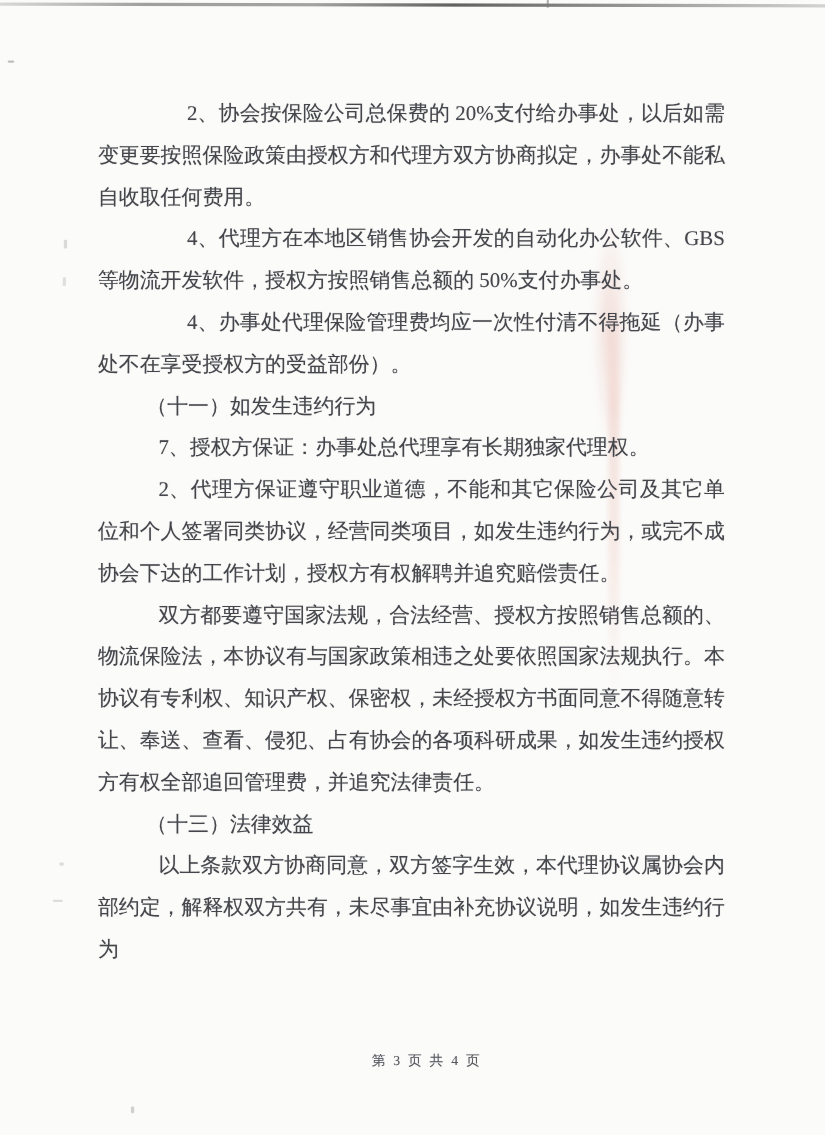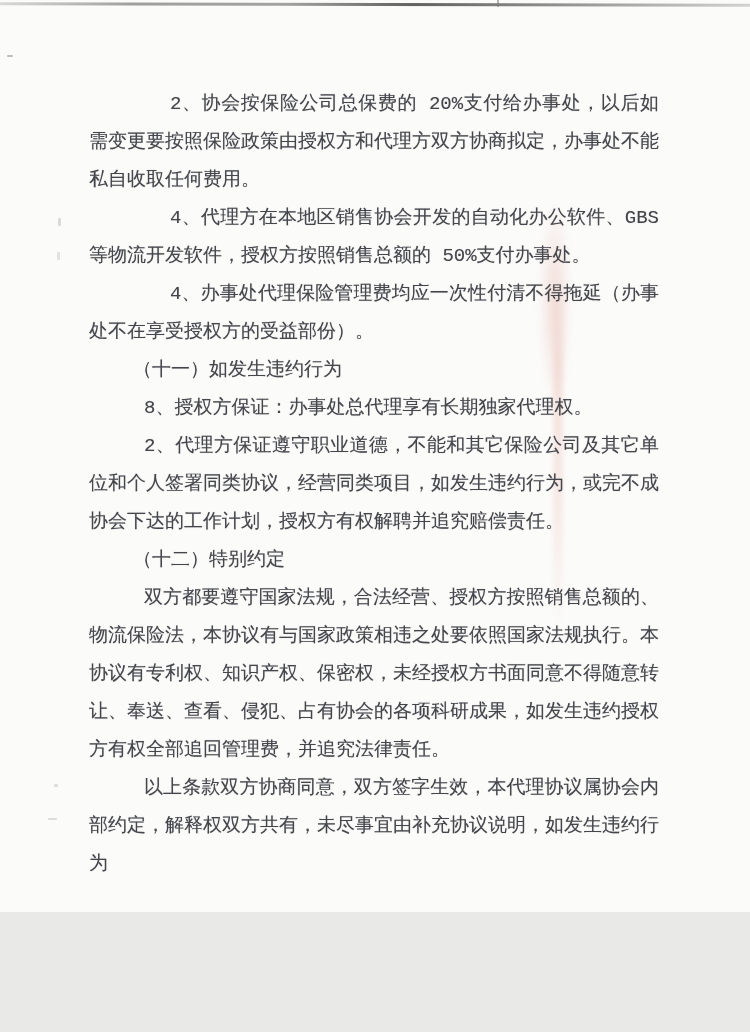--- a/index.html
+++ b/index.html
@@ -11,24 +11,23 @@
   }
   html,body{margin:0;padding:0;}
   body{
     width:750px;height:1032px;
     background:#e9e9e7;
     font-family:"Liberation Serif","DejaVu Serif",serif;
     overflow:hidden;
   }
   .page{
     position:relative;
-    width:750px;height:912px;
+    width:750px;height:1032px;
     background:var(--paper);
     overflow:hidden;
-    font-family:Liberation Mono, monospace;
   }
   
   .top-edge{
     position:absolute;left:-4px;top:3px;width:758px;height:3px;
     background:linear-gradient(90deg,
       rgba(120,120,118,.25) 0%,
       rgba(110,110,108,.65) 18%,
       rgba(90,90,88,.55) 38%,
       rgba(70,70,68,.85) 55%,
       rgba(90,90,88,.6) 78%,
@@ -97,21 +96,21 @@
   <div class="speck s3"></div>
   <div class="speck s4"></div>
   <div class="speck s5"></div>
   <div class="speck s6"></div>
 
   <main class="doc-body">
       <p class="indent-large">2、协会按保险公司总保费的 20%支付给办事处，以后如需变更要按照保险政策由授权方和代理方双方协商拟定，办事处不能私自收取任何费用。</p>
       <p class="indent-large">4、代理方在本地区销售协会开发的自动化办公软件、GBS 等物流开发软件，授权方按照销售总额的 50%支付办事处。</p>
       <p class="indent-large">4、办事处代理保险管理费均应一次性付清不得拖延（办事处不在享受授权方的受益部份）。</p>
       <p class="indent-small heading">（十一）如发生违约行为</p>
-      <p class="indent-medium">8、授权方保证：办事处总代理享有长期独家代理权。</p>
+      <p class="indent-medium">7、授权方保证：办事处总代理享有长期独家代理权。</p>
       <p class="indent-medium">2、代理方保证遵守职业道德，不能和其它保险公司及其它单位和个人签署同类协议，经营同类项目，如发生违约行为，或完不成协会下达的工作计划，授权方有权解聘并追究赔偿责任。</p>
-      <p class="indent-small heading">（十二）特别约定</p>
       <p class="indent-medium">双方都要遵守国家法规，合法经营、授权方按照销售总额的、物流保险法，本协议有与国家政策相违之处要依照国家法规执行。本协议有专利权、知识产权、保密权，未经授权方书面同意不得随意转让、奉送、查看、侵犯、占有协会的各项科研成果，如发生违约授权方有权全部追回管理费，并追究法律责任。</p>
+      <p class="indent-small heading">（十三）法律效益</p>
       <p class="indent-medium">以上条款双方协商同意，双方签字生效，本代理协议属协会内部约定，解释权双方共有，未尽事宜由补充协议说明，如发生违约行为</p>
     </main>
 
   <div class="footer">第 3 页 共 4 页</div>
 </div>
 
 </body></html>

